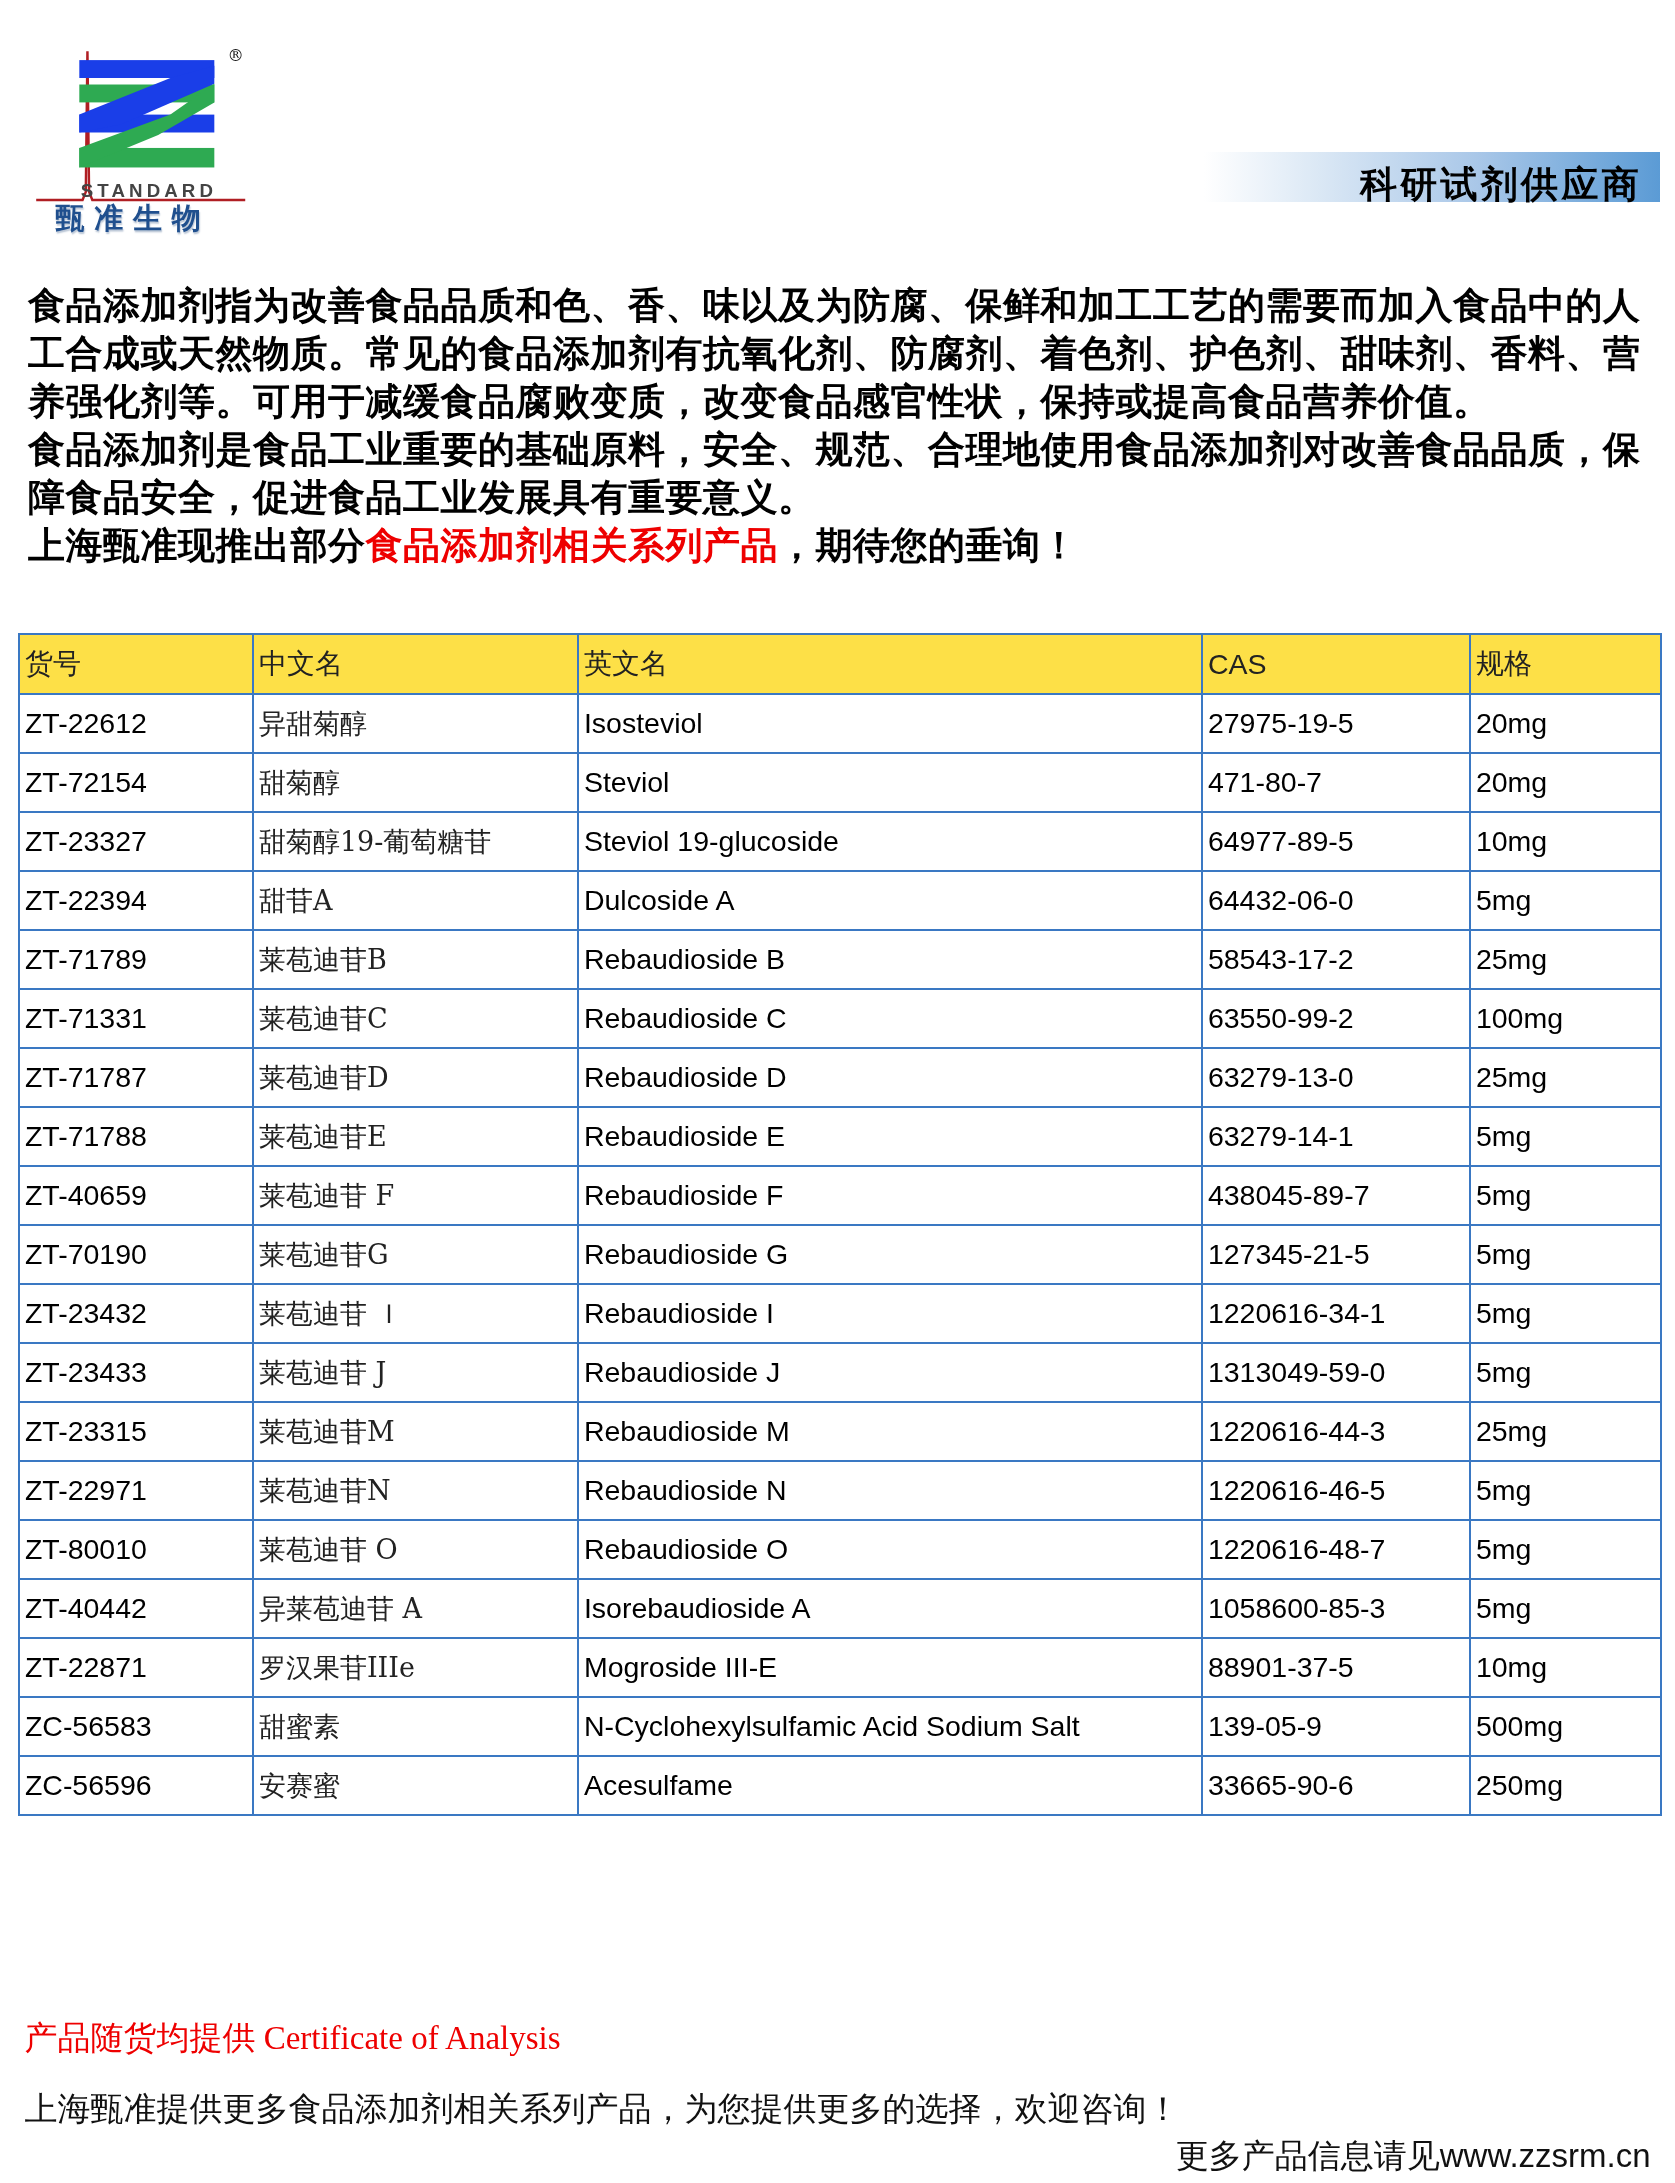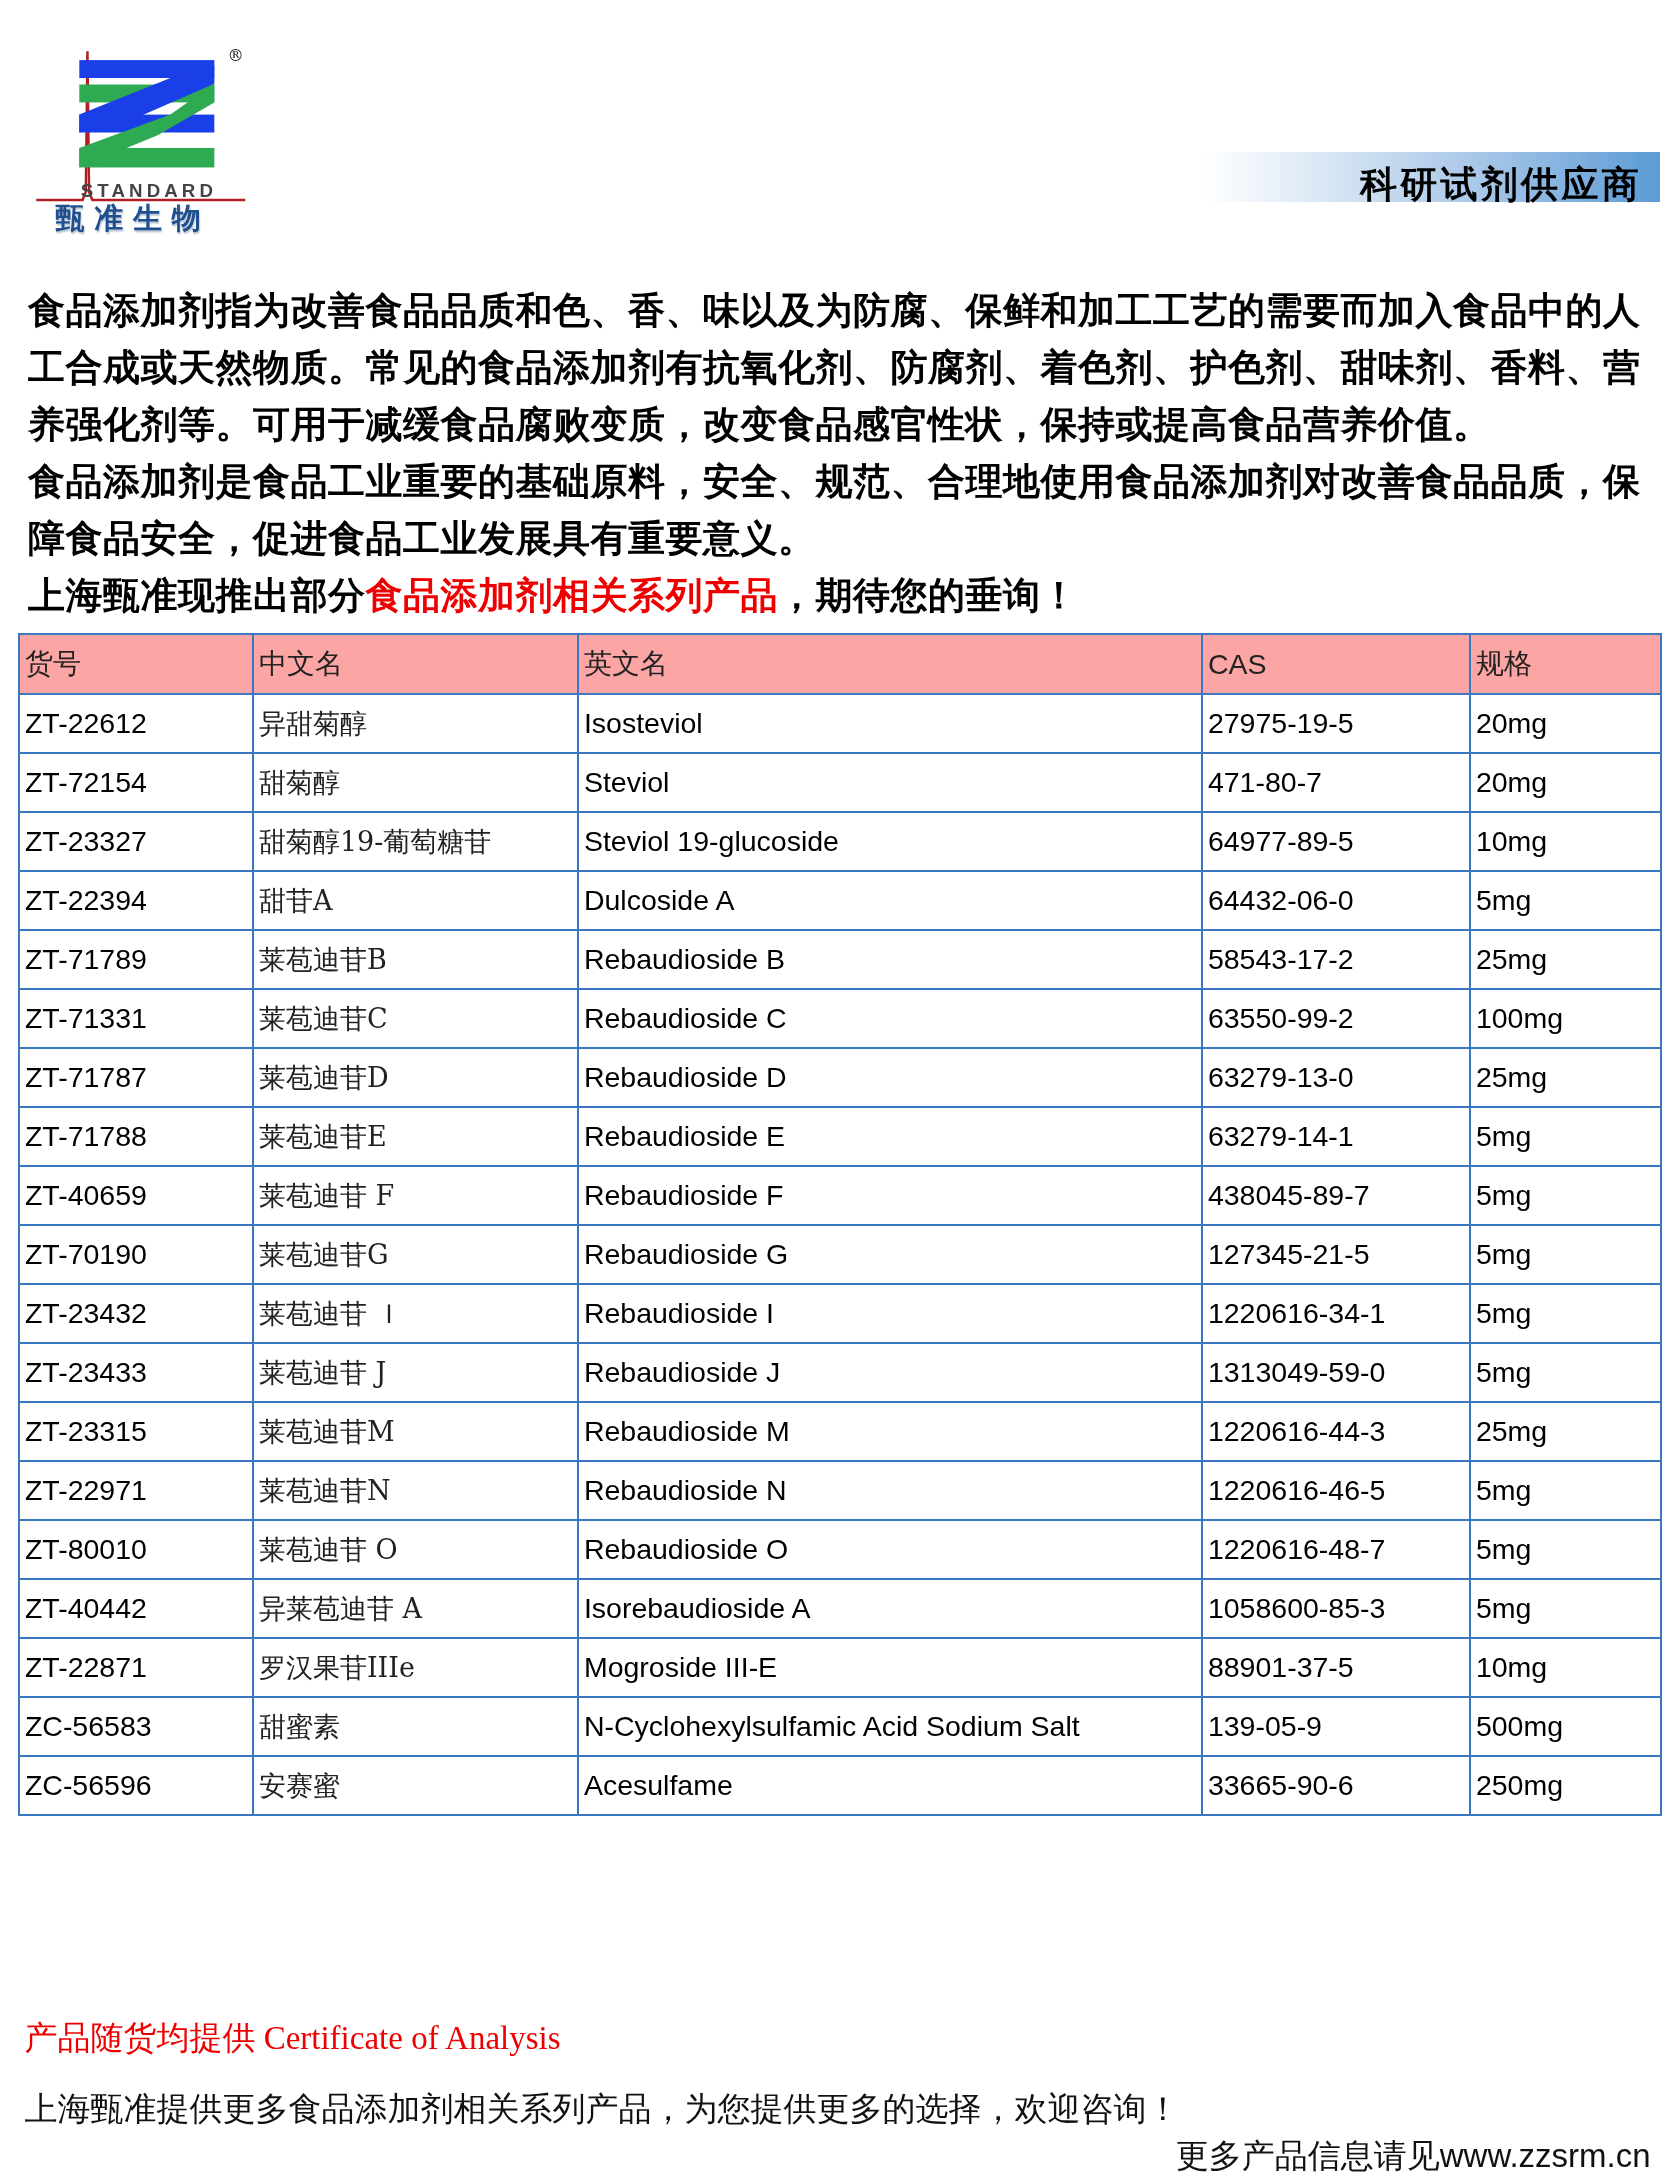--- a/index.html
+++ b/index.html
@@ -17,31 +17,31 @@
                    letter-spacing: 9.8px; color: #1f4f8e; text-shadow: 0.8px 1.6px 1.6px #b8c4d4;
                    font-family: "DejaVu Sans", sans-serif; }
 
   
   .banner { position: absolute; left: 1204px; top: 152px; width: 456px; height: 50px;
             background: linear-gradient(to right, #ffffff 0%, #dbe8f5 25%, #a9c7e8 60%, #5b9bd5 100%); }
   .banner .banner-text { position: absolute; right: 18px; top: 8.1px; font-size: 37px; font-weight: bold;
             font-family: "DejaVu Serif", serif; letter-spacing: 3.3px; color: #000; }
 
   
-  .intro { position: absolute; left: 28px; top: 282px; width: 1619px; font-size: 37px; line-height: 57px;
+  .intro { position: absolute; left: 28px; top: 282px; width: 1619px; font-size: 37px; line-height: 48px;
            font-weight: bold; font-family: "DejaVu Sans", sans-serif; letter-spacing: 0.5px; }
   .intro p { margin: 0; }
   .intro .red { color: #ee0000; }
 
   
   .product-table { position: absolute; left: 18px; top: 633px; width: 1642px; border-collapse: collapse;
                    table-layout: fixed; }
   .product-table th, .product-table td { border: 2.4px solid #3a78c3; padding: 0 0 0 4.9px; height: 57px;
                    text-align: left; vertical-align: middle; font-weight: normal; white-space: nowrap; overflow: hidden; }
-  .product-table th { background: #fca5a5; height: 58px; font-size: 28px; font-family: "DejaVu Serif", serif; color: #222; }
+  .product-table th { background: #fde047; height: 58px; font-size: 28px; font-family: "DejaVu Serif", serif; color: #222; }
   .product-table th.latin { font-family: "Liberation Sans", sans-serif; font-size: 28.5px; }
   .product-table td { font-size: 28.5px; font-family: "Liberation Sans", sans-serif; color: #000; }
   .product-table td.cn { font-family: "DejaVu Serif", serif; font-size: 27px; color: #222; }
   col.c1 { width: 234px; } col.c2 { width: 325px; } col.c3 { width: 624px; } col.c4 { width: 268px; } col.c5 { width: 191px; }
 
   
   .coa { position: absolute; left: 24.4px; top: 2016px; font-size: 33px; color: #ee0000;
          font-family: "Liberation Serif", "DejaVu Serif", serif; }
   .more { position: absolute; left: 24.4px; top: 2079px; font-size: 33px; color: #111;
           font-family: "DejaVu Serif", serif; margin-top: 8px; }

